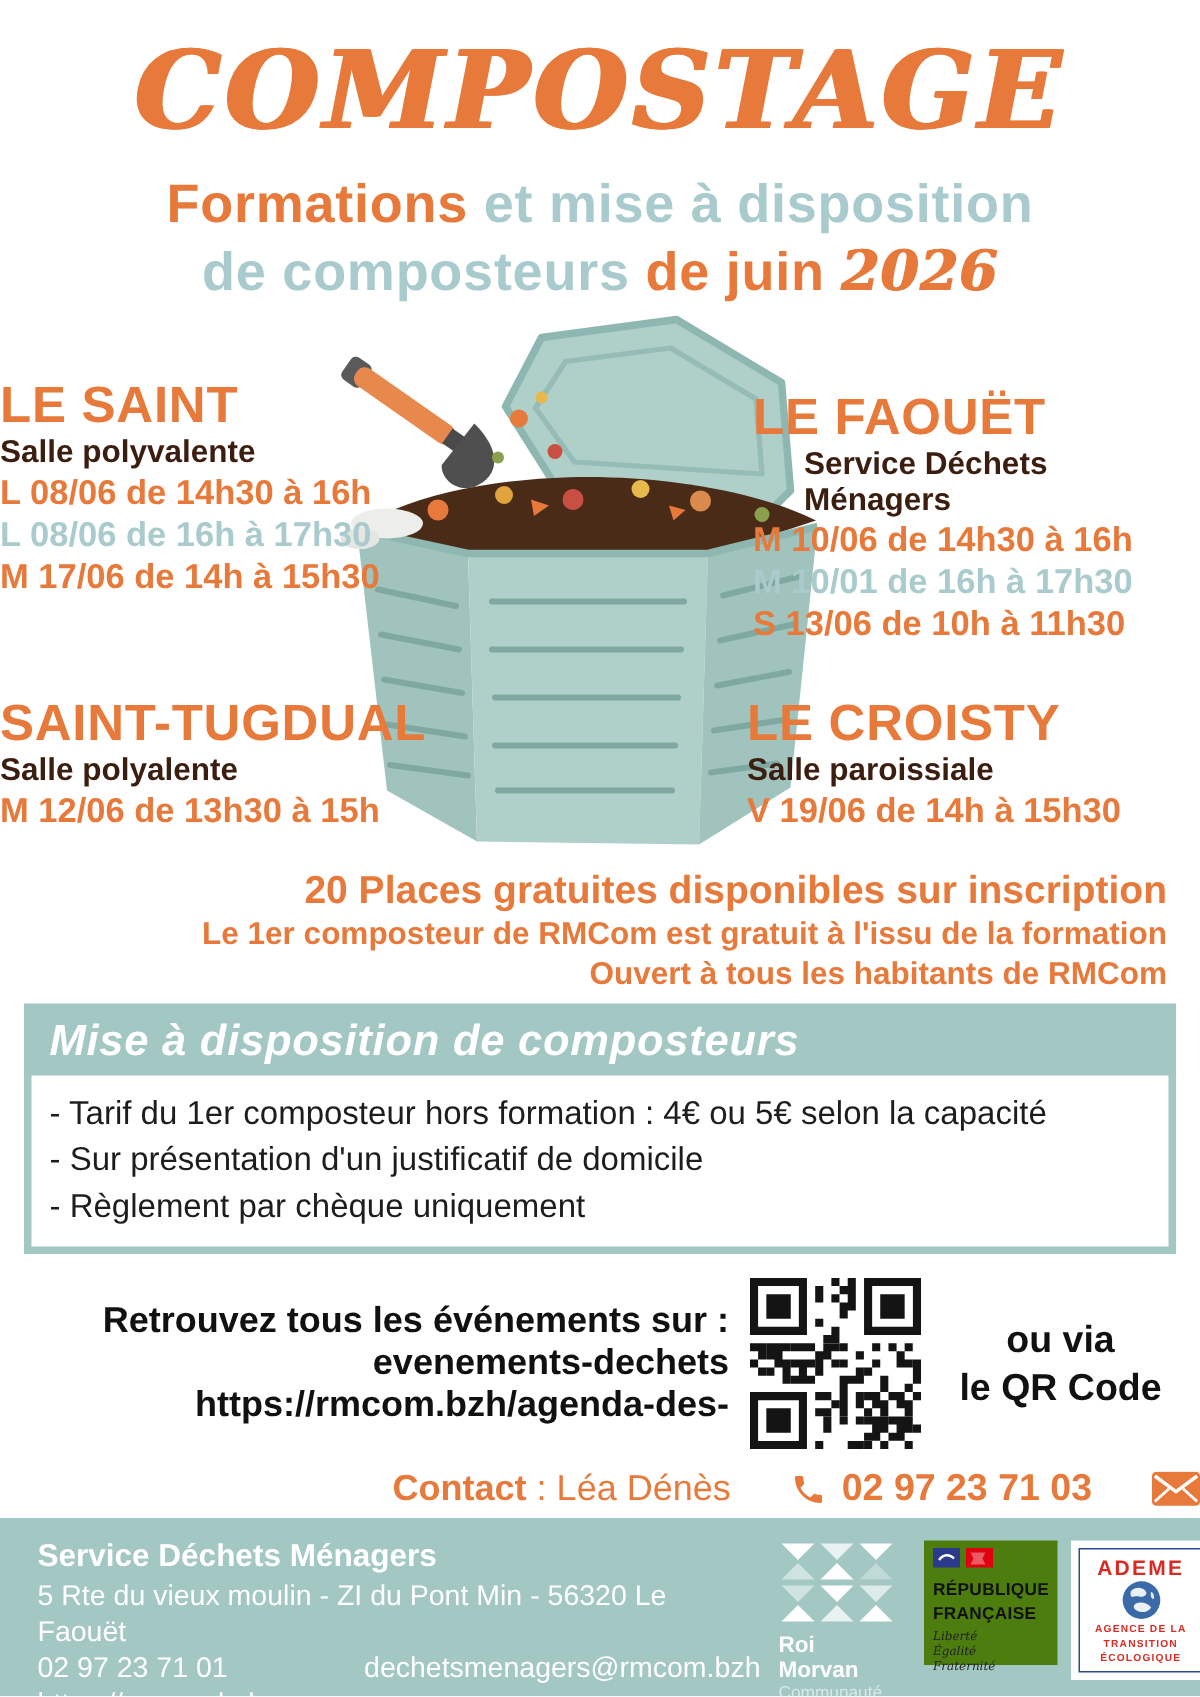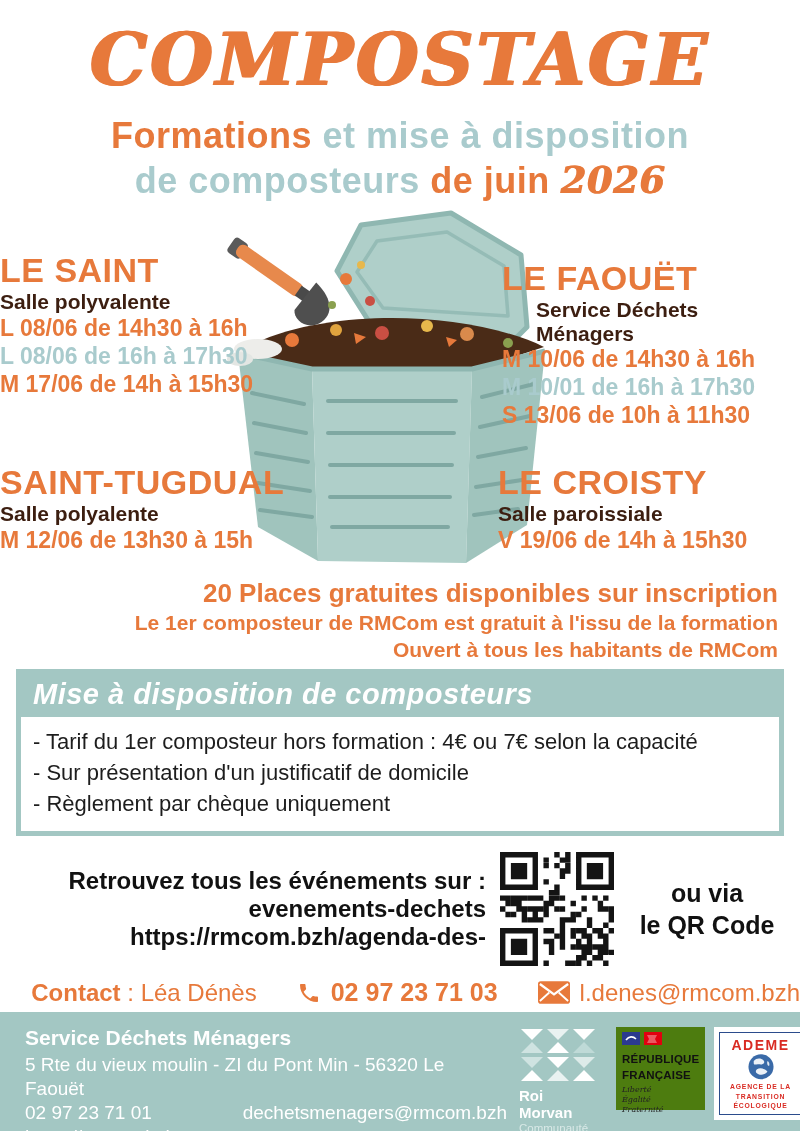--- a/index.html
+++ b/index.html
@@ -192,21 +192,21 @@
     <div class="inscription">
       <div class="headline">20 Places gratuites disponibles sur inscription</div>
       <div class="note">Le 1er composteur de RMCom est gratuit à l'issu de la formation</div>
       <div class="note">Ouvert à tous les habitants de RMCom</div>
     </div>
   </div>
 
   <div class="banner">
     <div class="banner-title">Mise à disposition de composteurs</div>
     <div class="banner-box">
-      <div class="bullet">- Tarif du 1er composteur hors formation : 4€ ou 7€ selon la capacité</div>
+      <div class="bullet">- Tarif du 1er composteur hors formation : 4€ ou 5€ selon la capacité</div>
       <div class="bullet">- Sur présentation d'un justificatif de domicile</div>
       <div class="bullet">- Règlement par chèque uniquement</div>
     </div>
   </div>
 
   <div class="events">
     <div class="events-text">
       <div>Retrouvez tous les événements sur :</div>
       <div class="url">evenements-dechets</div>
       <div class="url">https://rmcom.bzh/agenda-des-</div>
@@ -228,21 +228,20 @@
           <path fill="var(--orange)" d="M6.62 10.79c1.44 2.83 3.76 5.14 6.59 6.59l2.2-2.2c.27-.27.67-.36 1.02-.24 1.12.37 2.33.57 3.57.57.55 0 1 .45 1 1V20c0 .55-.45 1-1 1-9.39 0-17-7.61-17-17 0-.55.45-1 1-1h3.5c.55 0 1 .45 1 1 0 1.25.2 2.45.57 3.57.11.35.03.74-.25 1.02l-2.2 2.2z"></path>
         </svg>
       <span>02 97 23 71 03</span>
     </span>
     <span class="mail">
       <svg width="32" height="23" viewBox="0 0 34 24">
         <rect width="34" height="24" rx="3" fill="var(--orange)"></rect>
         <path d="M2,3 L17,14 L32,3" stroke="#fff" stroke-width="2.5" fill="none"></path>
         <path d="M2,21 L12,12 M32,21 L22,12" stroke="#fff" stroke-width="2" fill="none"></path>
       </svg>
-      <span>l.denes@rmcom.bzh</span>
     </span>
   </div>
 
   <div class="footer">
     <div class="f-left">
       <div class="f-title">Service Déchets Ménagers</div>
       <div>5 Rte du vieux moulin - ZI du Pont Min - 56320 Le Faouët</div>
       <div class="f-row">
         <span>02 97 23 71 01</span>
         <a href="#">dechetsmenagers@rmcom.bzh</a>

